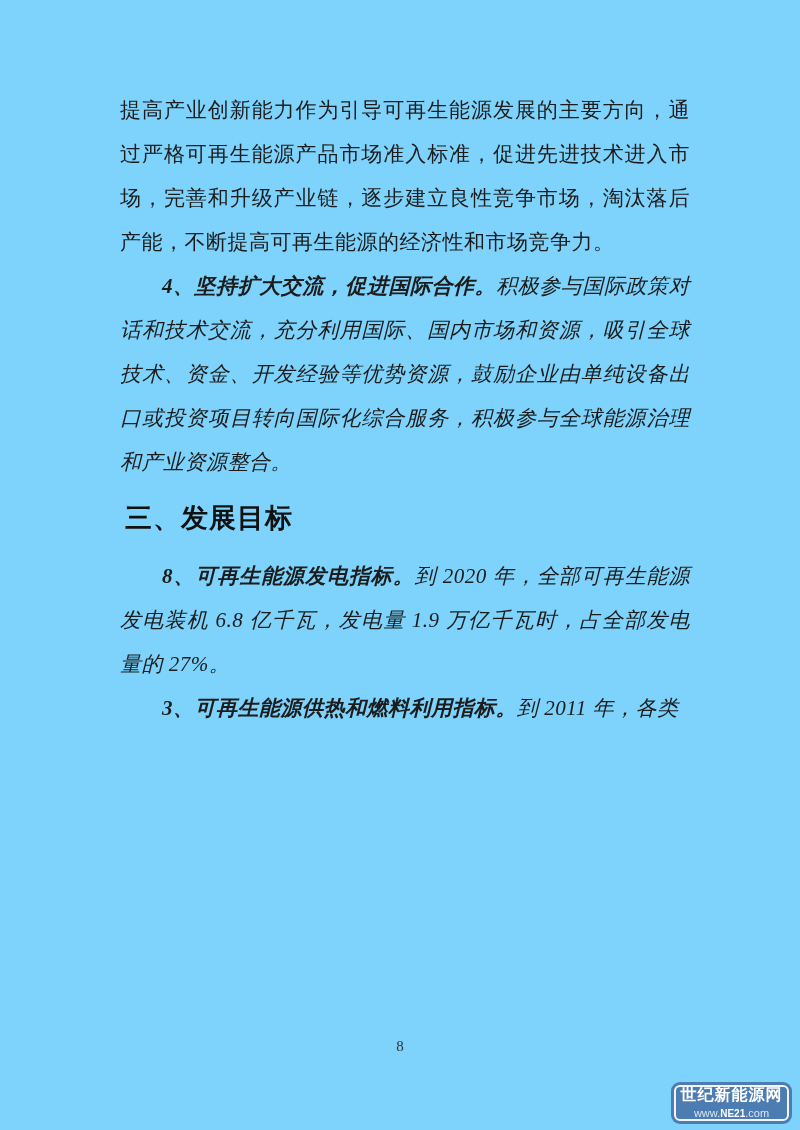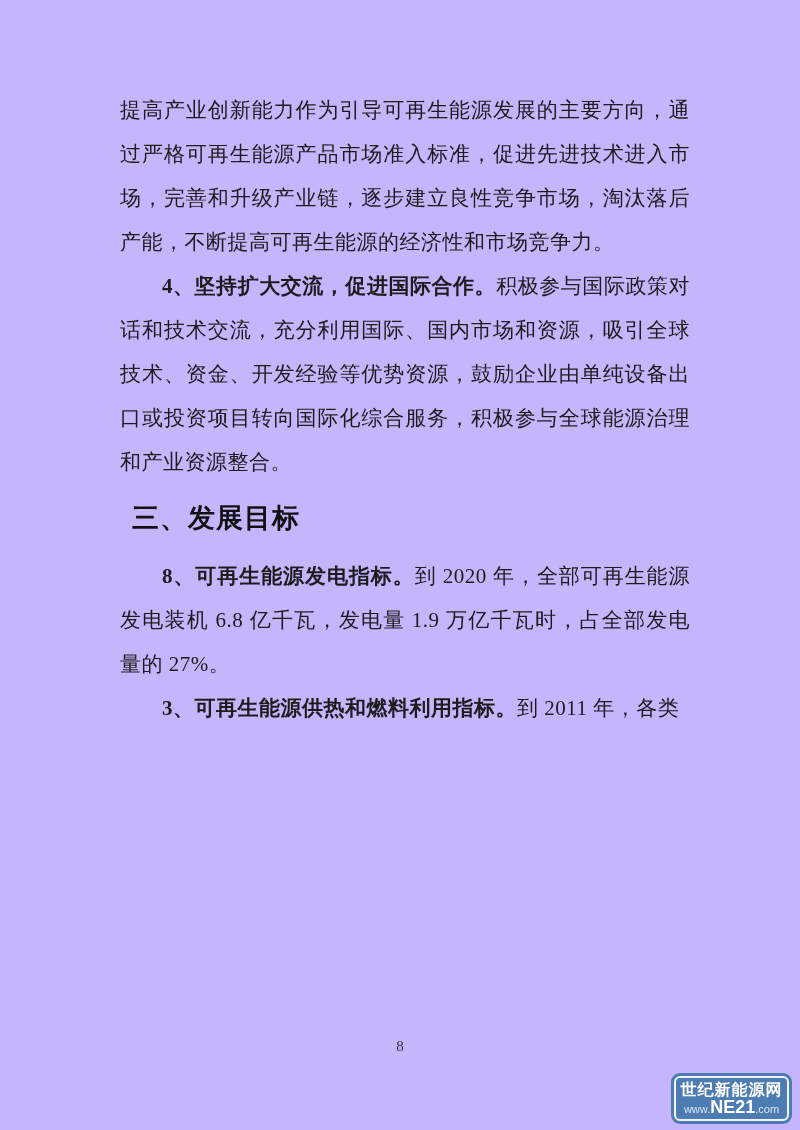--- a/index.html
+++ b/index.html
@@ -4,47 +4,48 @@
 <style>
   html, body {
     margin: 0;
     padding: 0;
     background: #ffffff;
   }
   .page {
     position: relative;
     width: 800px;
     height: 1130px;
-    background: #c4b5fd;
+    background: #7dd3fc;
     overflow: hidden;
     font-family: "Liberation Serif", serif;
     color: #1c1c1c;
   }
   .content {
     position: absolute;
     top: 88px;
     left: 120px;
     width: 570px;
   }
   .body-para {
     margin: 0;
     font-size: 21px;
     line-height: 44px;
     text-align: justify;
     text-justify: inter-character;
     letter-spacing: 0.5px;
   }
   .indent {
     text-indent: 2em;
+    font-style: italic;
   }
   .bold-lead {
     font-weight: bold;
   }
   .section-heading {
-    margin: 14px 0 16px 12px;
+    margin: 14px 0 16px 5px;
     font-family: "Liberation Sans", sans-serif;
     font-weight: bold;
     font-size: 27px;
     line-height: 40px;
     color: #111111;
     letter-spacing: 1px;
   }
   .page-footer {
     position: absolute;
     top: 1038px;
@@ -52,21 +53,21 @@
     width: 100%;
     text-align: center;
     font-size: 15px;
     color: #333333;
   }
   .watermark {
     position: absolute;
     right: 8px;
     bottom: 6px;
     width: 121px;
-    height: 51px;
+    height: 42px;
     border-radius: 9px;
     box-sizing: border-box;
     padding: 3px;
   }
   .watermark-inner {
     width: 100%;
     height: 100%;
     box-sizing: border-box;
     border: 2px solid rgba(255,255,255,0.92);
     border-radius: 6px;
@@ -89,21 +90,21 @@
     white-space: nowrap;
     margin-top: 1px;
   }
   .watermark-url .light {
     color: #dbe7f3;
     font-size: 11px;
   }
   .watermark-url .strong {
     color: #ffffff;
     font-weight: bold;
-    font-size: 18px;
+    font-size: 10px;
   }
 </style>
 </head>
 <body>
 
 <div class="page">
   <div class="content">
 
     <p class="body-para">提高产业创新能力作为引导可再生能源发展的主要方向，通过严格可再生能源产品市场准入标准，促进先进技术进入市场，完善和升级产业链，逐步建立良性竞争市场，淘汰落后产能，不断提高可再生能源的经济性和市场竞争力。</p>
 

